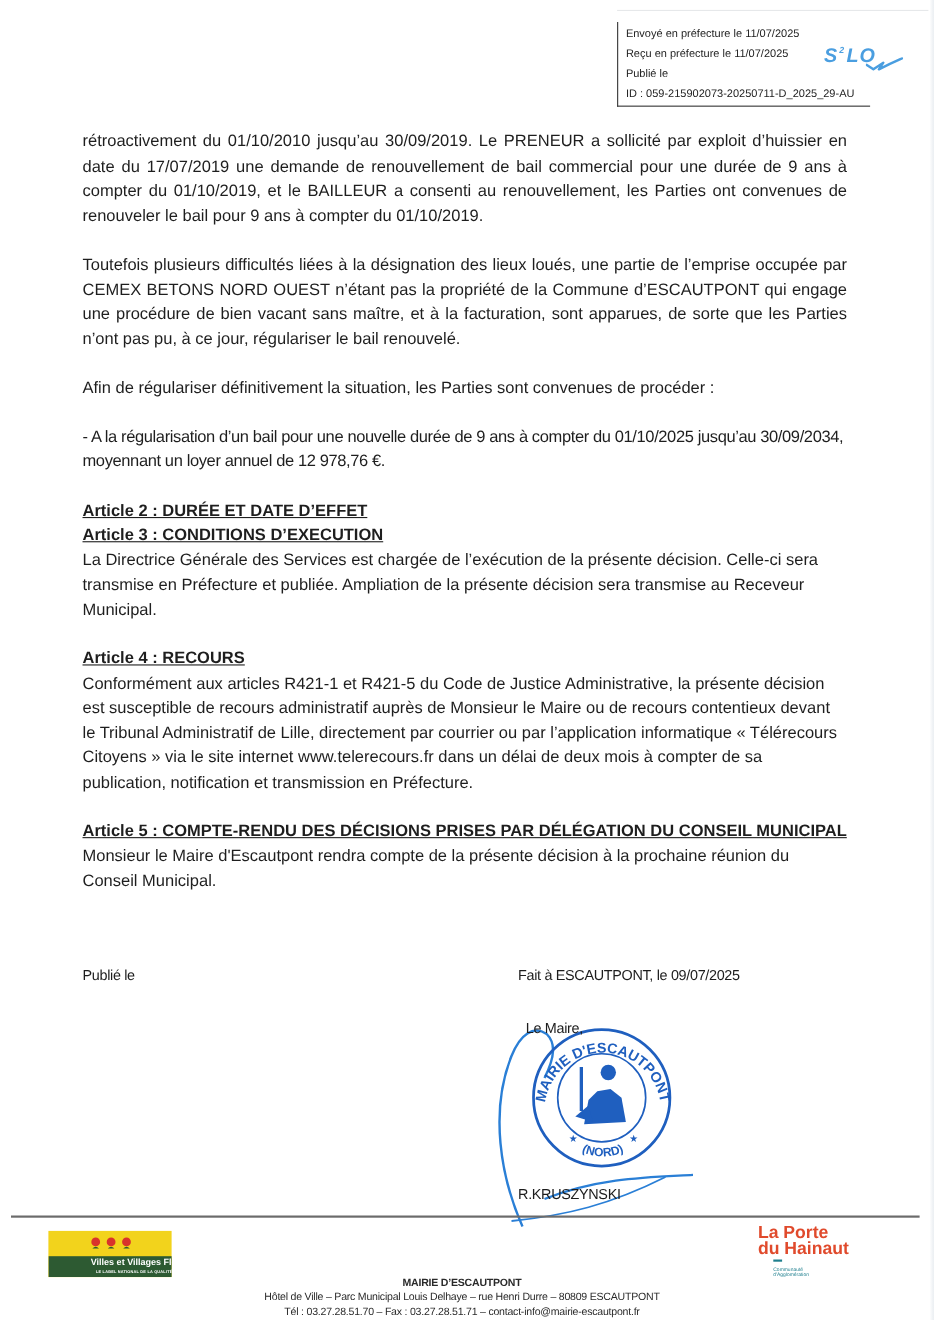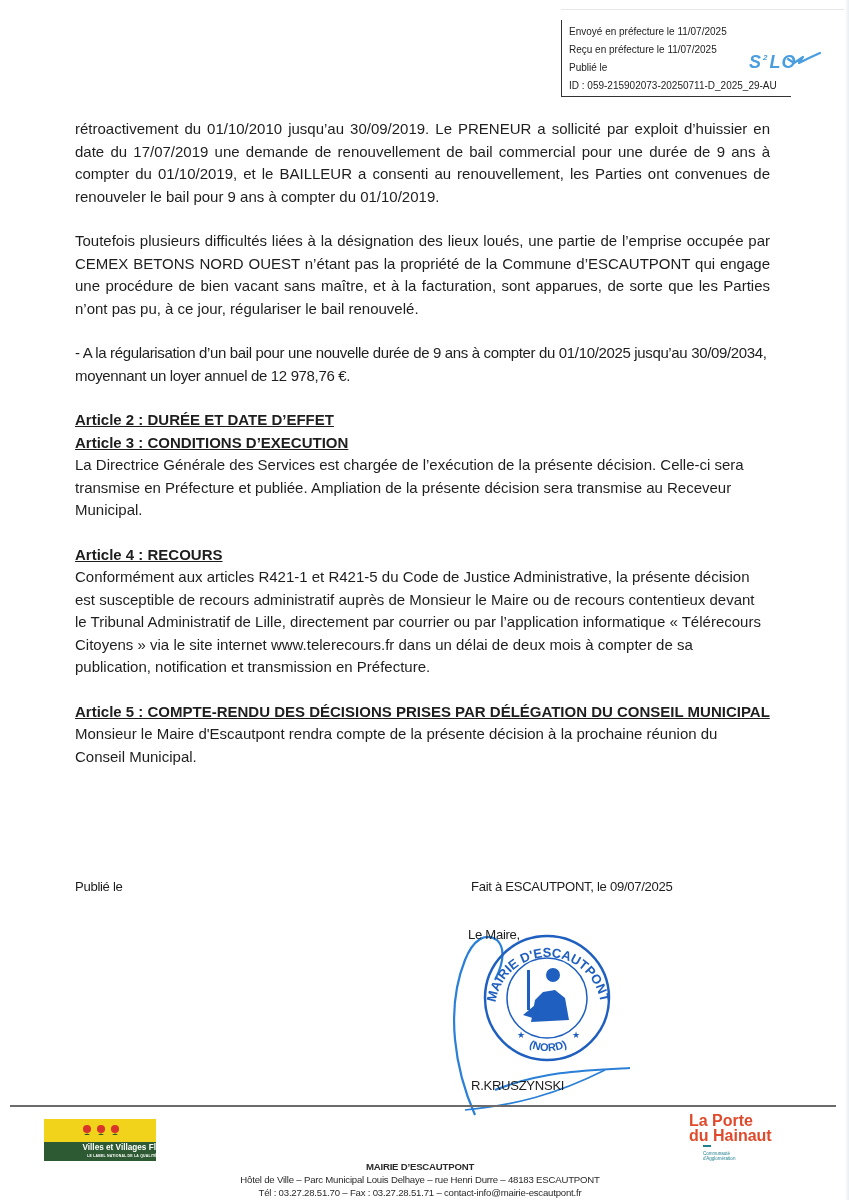--- a/index.html
+++ b/index.html
@@ -19,21 +19,21 @@
   }
   .stamp-top-line {
     position: absolute; left: 561px; top: 9px; width: 283px; height: 1px; background: #e6e8ea;
   }
   .stamp .row { position: absolute; left: 7px; white-space: nowrap; }
   .stamp .r1 { top: 6px; }
   .stamp .r2 { top: 24px; }
   .stamp .r3 { top: 42px; }
   .stamp .r4 { top: 60px; }
   .s2lo {
-    position: absolute; left: 749px; top: 52px; font-family: "Liberation Sans", sans-serif;
+    position: absolute; left: 749px; top: 40px; font-family: "Liberation Sans", sans-serif;
     font-style: italic; font-weight: bold; font-size: 18px; color: #4a9ee0; letter-spacing: 1px;
   }
   .s2lo sup { font-size: 8px; vertical-align: 8px; margin: 0 1px; }
   .s2lo-check { position: absolute; left: 787px; top: 52px; }
 
   
   .doc {
     position: absolute; left: 75px; top: 118px; width: 695px;
     font-family: "Liberation Sans Narrow", "Liberation Sans", sans-serif;
     font-size: 15px; line-height: 22.5px; color: #1e1e1e;
@@ -41,21 +41,21 @@
   .para { margin: 0 0 22px 0; text-align: justify; }
   .para.tight { margin-bottom: 0; }
   .para.left { text-align: left; }
   .art-title { font-weight: bold; text-decoration: underline; margin: 0; }
   .art-body { margin: 0 0 22px 0; }
   .cond { letter-spacing: -0.35px; }
 
   
   .pub-left { position: absolute; left: 75px; top: 879px; font-size: 13.1px; font-family: "Liberation Sans", sans-serif; letter-spacing: -0.3px; }
   .made-at { position: absolute; left: 471px; top: 879px; font-size: 13.1px; font-family: "Liberation Sans", sans-serif; letter-spacing: -0.3px; }
-  .mayor { position: absolute; left: 468px; top: 927px; font-size: 13.1px; letter-spacing: -0.3px; }
+  .mayor { position: absolute; left: 478px; top: 927px; font-size: 13.1px; letter-spacing: -0.3px; }
   .signer { position: absolute; left: 471px; top: 1078px; font-size: 13.1px; letter-spacing: -0.3px; }
   .seal { position: absolute; left: 435px; top: 920px; }
 
   
   .footer-rule { position: absolute; left: 10px; top: 1105px; width: 826px; height: 1.5px; background: #6b6b6b; }
   .footer-text {
     position: absolute; left: 180px; top: 1116px; width: 480px; text-align: center;
     font-family: "Liberation Sans", sans-serif; font-size: 9.6px; line-height: 13.2px; color: #2a2a2a;
     letter-spacing: -0.2px;
     margin-top: 44px;
@@ -93,20 +93,21 @@
   <div class="row r4">ID : 059-215902073-20250711-D_2025_29-AU</div>
 </div>
 <div class="s2lo">S<sup>2</sup>LO</div>
 <svg class="s2lo-check" width="34" height="14" viewBox="0 0 34 14">
   <path d="M1 7 L7 11 L16 5 L12 11 L22 6 L33 1" fill="none" stroke="#4a9ee0" stroke-width="2.2" stroke-linecap="round" stroke-linejoin="round"></path>
 </svg>
 
 <div class="doc">
   <p class="para">rétroactivement du 01/10/2010 jusqu’au 30/09/2019. Le PRENEUR a sollicité par exploit d’huissier en date du 17/07/2019 une demande de renouvellement de bail commercial pour une durée de 9 ans à compter du 01/10/2019, et le BAILLEUR a consenti au renouvellement, les Parties ont convenues de renouveler le bail pour 9 ans à compter du 01/10/2019.</p>
   <p class="para">Toutefois plusieurs difficultés liées à la désignation des lieux loués, une partie de l’emprise occupée par CEMEX BETONS NORD OUEST n’étant pas la propriété de la Commune d’ESCAUTPONT qui engage une procédure de bien vacant sans maître, et à la facturation, sont apparues, de sorte que les Parties n’ont pas pu, à ce jour, régulariser le bail renouvelé.</p>
+  <p class="para left">Afin de régulariser définitivement la situation, les Parties sont convenues de procéder :</p>
   <p class="para left cond">- A la régularisation d’un bail pour une nouvelle durée de 9 ans à compter du 01/10/2025 jusqu’au 30/09/2034, moyennant un loyer annuel de 12 978,76 €.</p>
 
   <p class="art-title">Article 2 : DURÉE ET DATE D’EFFET</p>
 
   <p class="art-title">Article 3 : CONDITIONS D’EXECUTION</p>
   <p class="art-body">La Directrice Générale des Services est chargée de l’exécution de la présente décision. Celle-ci sera transmise en Préfecture et publiée. Ampliation de la présente décision sera transmise au Receveur Municipal.</p>
 
   <p class="art-title">Article 4 : RECOURS</p>
   <p class="art-body">Conformément aux articles R421-1 et R421-5 du Code de Justice Administrative, la présente décision est susceptible de recours administratif auprès de Monsieur le Maire ou de recours contentieux devant le Tribunal Administratif de Lille, directement par courrier ou par l’application informatique « Télérecours Citoyens » via le site internet www.telerecours.fr dans un délai de deux mois à compter de sa publication, notification et transmission en Préfecture.</p>
 
@@ -165,21 +166,21 @@
       </g>
   </svg>
   <div class="band">
     <span>Villes et Villages Fleuris</span>
     <small>LE LABEL NATIONAL DE LA QUALITÉ DE VIE</small>
   </div>
 </div>
 
 <div class="footer-text">
   <div class="fname">MAIRIE D’ESCAUTPONT</div>
-  <div>Hôtel de Ville – Parc Municipal Louis Delhaye – rue Henri Durre – 48183 ESCAUTPONT</div>
+  <div>Hôtel de Ville – Parc Municipal Louis Delhaye – rue Henri Durre – 80809 ESCAUTPONT</div>
   <div>Tél : 03.27.28.51.70 – Fax : 03.27.28.51.71 – contact-info@mairie-escautpont.fr</div>
   <div>www.escautpont.fr</div>
   <div>2/2</div>
 </div>
 
 <div class="logo-porte">
   <div class="l1">La Porte</div>
   <div class="l2">du Hainaut</div>
   <div class="bar"></div>
   <div class="sub">Communauté</div>

